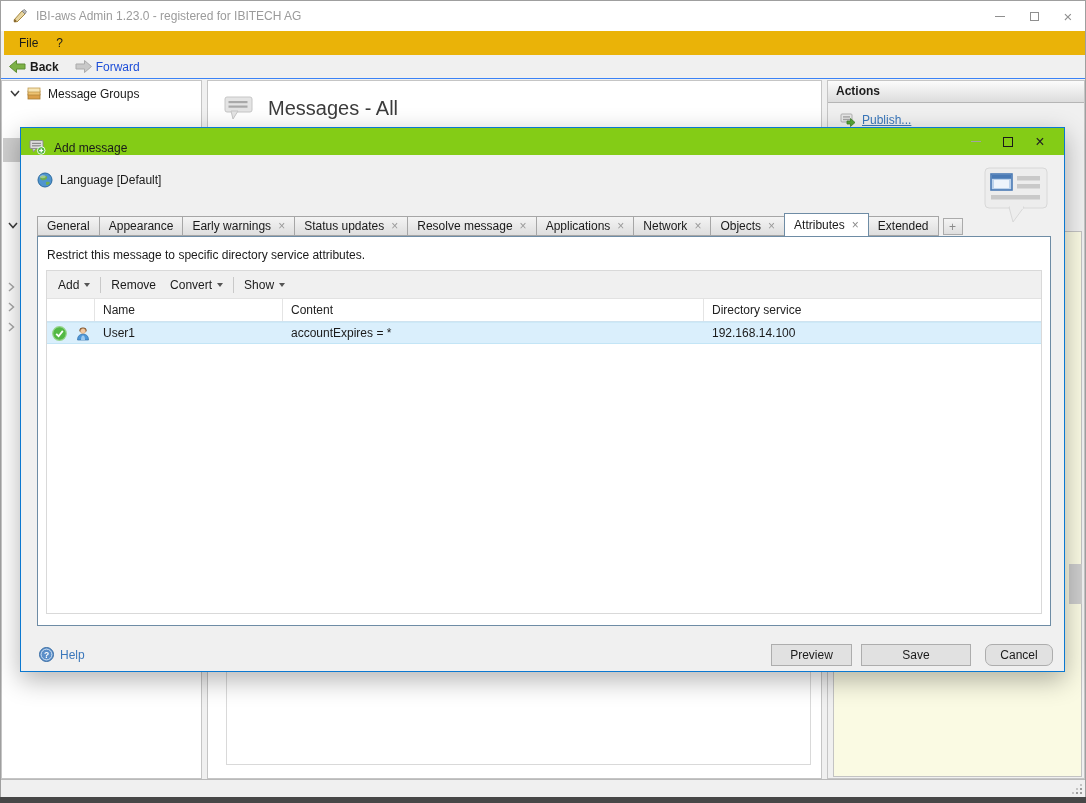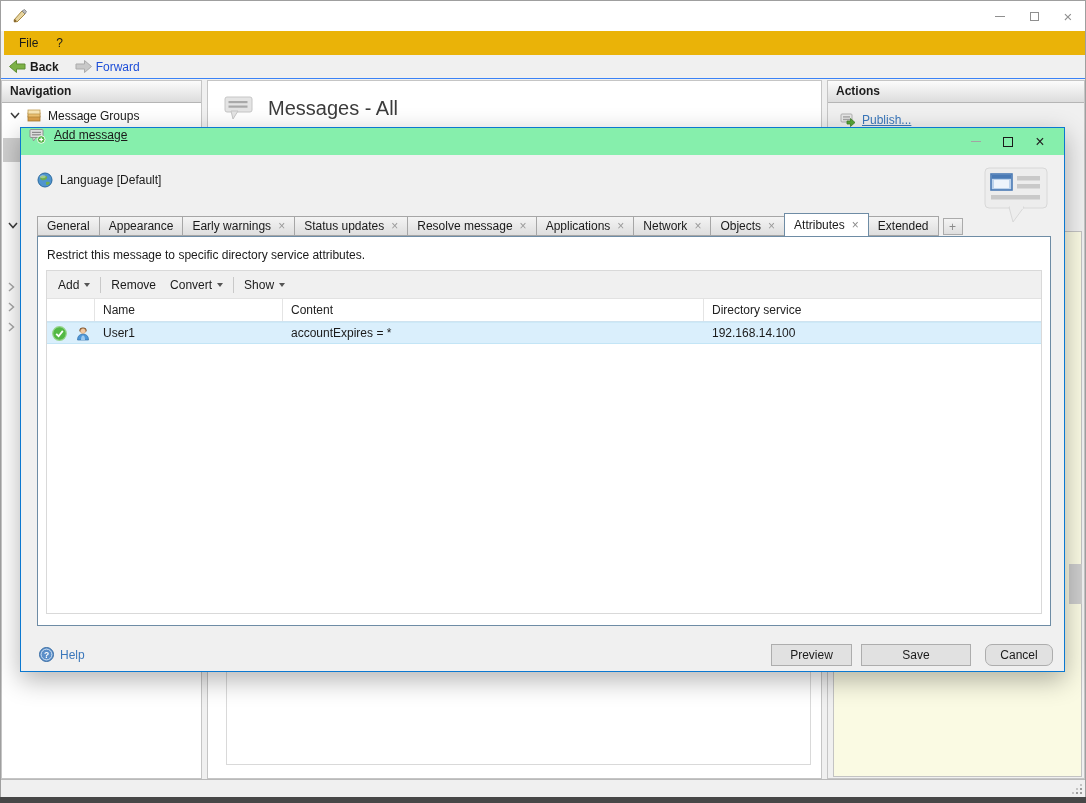--- a/index.html
+++ b/index.html
@@ -42,21 +42,21 @@
   .yellow-box { position:absolute; left:5px; width:249px; top:150px; bottom:1px; background:#fafae3; border:1px solid #c3c3c3; }
   .scroll-thumb { position:absolute; right:2px; width:13px; top:483px; height:40px; background:#cdcdcd; }
   
   .statusbar { position:absolute; left:1px; right:1px; bottom:6px; height:18px; background:#f0f0f0; border-top:1px solid #b9b9b9; }
   .grip { position:absolute; right:3px; bottom:3px; width:2px; height:2px; background:#9c9c9c;
           box-shadow:-4px 0 #9c9c9c, 0 -4px #9c9c9c, -8px 0 #c4c4c4, 0 -8px #c4c4c4, -4px -4px #c4c4c4; }
   .bottom-strip { position:absolute; left:0; right:0; bottom:0; height:6px; background:#474747; }
   
   .dialog { position:absolute; left:20px; top:127px; width:1045px; height:545px; background:#f0f0f0;
             border:1px solid #0b78d0; box-shadow:0 8px 24px rgba(0,0,0,.30); }
-  .dlg-titlebar { position:absolute; left:0; top:0; right:0; height:27px; background:#86efac; display:flex; align-items:flex-start;text-decoration:underline; }
+  .dlg-titlebar { position:absolute; left:0; top:0; right:0; height:27px; background:#84cc16; display:flex; align-items:flex-end; }
   .dlg-titlebar .dlg-icon { margin-left:8px; }
   .dlg-titlebar .dlg-title { margin-left:8px; color:#1a1a1a; }
   .dlg-controls { position:absolute; right:8px; top:0; height:27px; display:flex; }
   .dlg-btn { width:32px; height:27px; display:flex; align-items:center; justify-content:center; color:#222; }
   .dlg-btn .min-line { width:10px; height:1px; background:#a3a3a3; }
   .dlg-btn .max-box { width:10px; height:10px; border:1px solid #1a1a1a; }
   .dlg-btn.close-x { font-size:16px; }
   .language-row { position:absolute; left:16px; top:44px; display:flex; align-items:center; gap:7px; }
   .bubble-art { position:absolute; right:13px; top:38px; }
   
@@ -100,20 +100,21 @@
 <body>
 
 <div class="screen">
 
   <div class="titlebar">
     <svg class="app-icon" viewBox="0 0 16 16">
       <polygon points="2,12 10,3 13,6 5,14" fill="#e6d4a0" stroke="#a8893f" stroke-width="1"></polygon>
       <polygon points="10,3 13,6 14.5,3.5 12.5,1.5" fill="#b9b9b9" stroke="#7e7e7e" stroke-width="0.8"></polygon>
       <circle cx="3" cy="13" r="1.4" fill="#8a6a2f"></circle>
     </svg>
+    <span class="title-text">IBI-aws Admin 1.23.0 - registered for IBITECH AG</span>
     <div class="win-controls">
       <div class="win-btn">
           <span class="min-line"></span>
         </div>
       <div class="win-btn">
           <span class="max-box"></span>
         </div>
       <div class="win-btn close-x">×</div>
     </div>
   </div>
@@ -132,21 +133,20 @@
     </div>
     <div class="nav-btn fwd">
       <svg width="17" height="13" viewBox="0 0 17 13">
         <polygon points="16.5,6.5 9.5,0.5 9.5,4 1,4 1,9 9.5,9 9.5,12.5" fill="#c9c9c9" stroke="#ababab"></polygon>
       </svg>
       <span>Forward</span>
     </div>
   </div>
 
   <div class="nav-panel">
-    <div class="panel-header">Navigation</div>
     <div class="tree-row">
       <svg width="10" height="7" viewBox="0 0 10 7">
         <polyline points="1,1 5,5.5 9,1" fill="none" stroke="#3c3c3c" stroke-width="1.5"></polyline>
       </svg>
       <svg width="16" height="15" viewBox="0 0 16 15">
         <rect x="2" y="8" width="12" height="5" fill="#dba04a" stroke="#a87a30" stroke-width="0.8"></rect>
         <rect x="2" y="5" width="12" height="4" fill="#eec372" stroke="#b3873a" stroke-width="0.8"></rect>
         <rect x="2" y="2" width="12" height="4" fill="#f7e5b5" stroke="#c09c52" stroke-width="0.8"></rect>
       </svg>
       <span>Message Groups</span>

